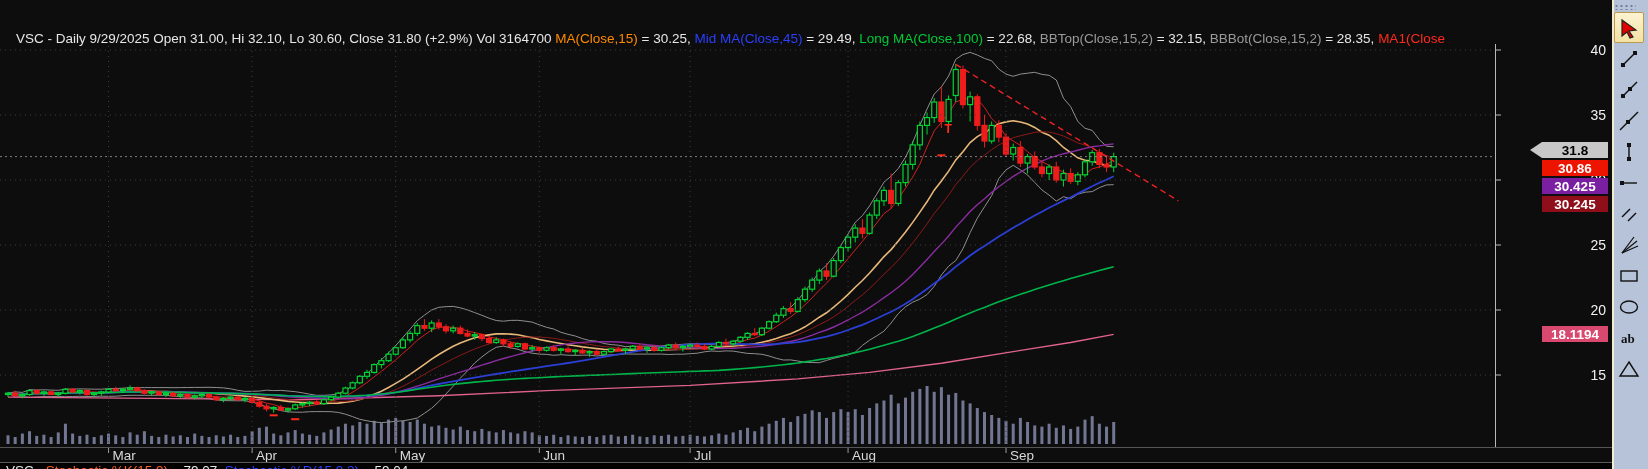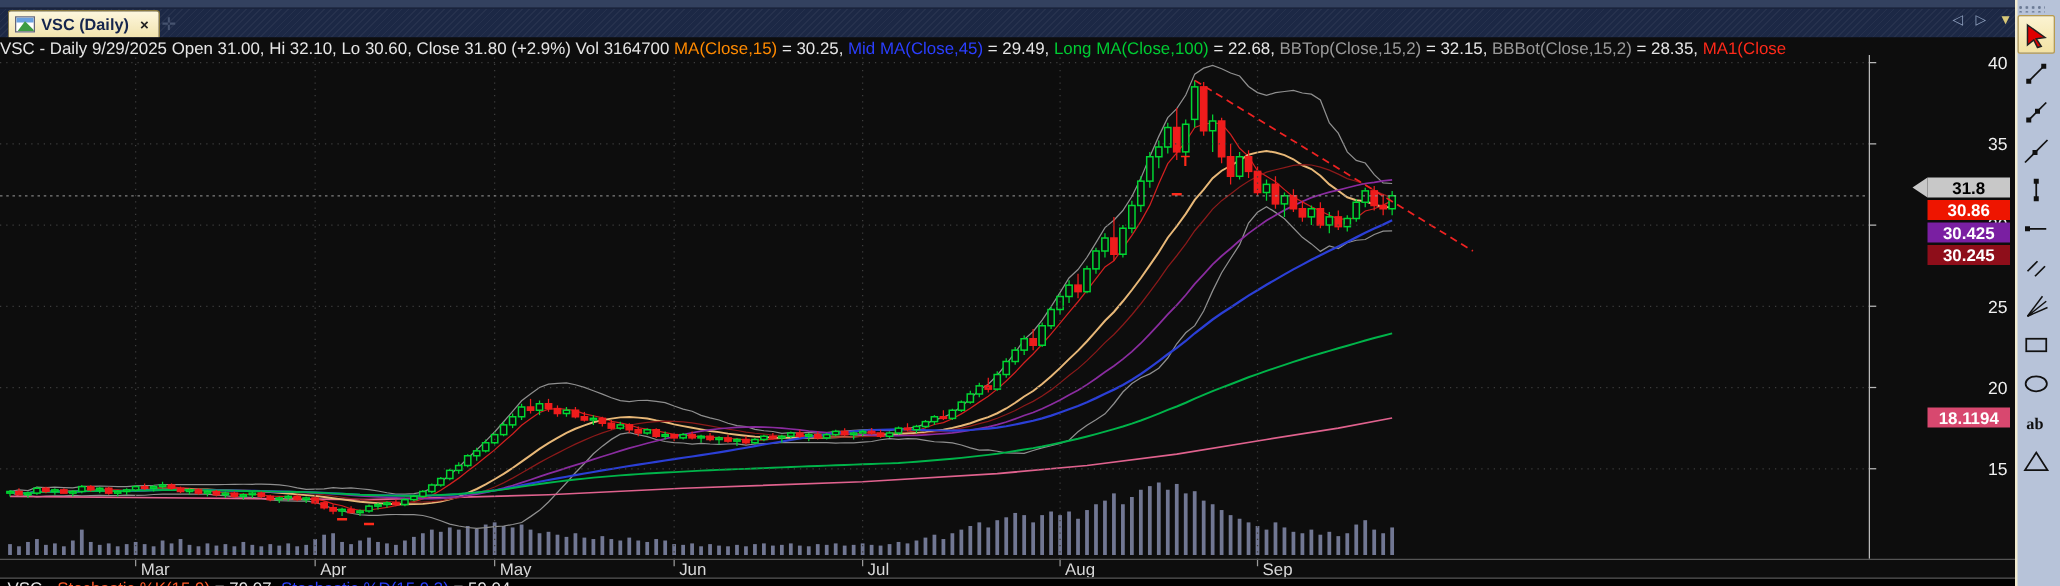--- a/index.html
+++ b/index.html
@@ -25,46 +25,32 @@
   
   #toolbar { position:absolute; left:1612px; top:0; width:36px; height:469px; background:#b7c3d9; border-left:2px solid #f2ebcf; display:flex; flex-direction:column; align-items:flex-start; }
   #toolbar .grip { width:22px; height:6px; margin:4px 0 2px 0;
     background-image:radial-gradient(circle, #6b7a94 1px, transparent 1.2px); background-size:5px 4px; }
   .tbtn { width:30px; height:31px; display:flex; align-items:center; justify-content:center; cursor:pointer; }
   .tbtn.selected { background:linear-gradient(#fbf3d2,#f3e2a4); border:1px solid #b89b4e; border-radius:2px; }
   .tbtn svg { display:block; }
 
   
   #main { position:absolute; left:0; top:30px; width:1612px; height:439px; background:#0d0d0d; }
-  #headerline { position:absolute; left:0; top:0; width:1612px; height:18px; padding-left:0; overflow:hidden;
+  #headerline { position:absolute; left:0; top:0; width:1612px; height:18px; padding-left:16px; overflow:hidden;
     white-space:nowrap; font-size:13.5px; line-height:18px; color:#e6e6e6; background:transparent; z-index:3; }
   #headerline span { letter-spacing:0; }
   #chart-svg { position:absolute; left:0; top:0; }
   #footerline { position:absolute; left:0; top:432px; width:1612px; height:7px; overflow:hidden; border-top:1px solid #5a5a5a;
     padding-left:6px; white-space:nowrap; font-size:13.5px; line-height:15px; color:#e6e6e6; background:#000; z-index:3; }
 </style>
 </head>
 <body>
 
 <div id="app">
 
-  <div id="tabbar">
-    <div class="topstrip"></div>
-    <div class="tab">
-      <span class="tab-icon"></span>
-      <span class="title">VSC (Daily)</span>
-      <span class="close">×</span>
-    </div>
-    <span class="newtab-ghost">✛</span>
-    <div class="tabnav" style="left:1562px;">
-      <span>◁</span>
-      <span>▷</span>
-      <span class="drop">▼</span>
-    </div>
-  </div>
 
   <div id="main">
     <div id="headerline"><span style="color: rgb(230, 230, 230);">VSC - Daily 9/29/2025 Open 31.00, Hi 32.10, Lo 30.60, Close 31.80 (+2.9%) Vol 3164700 </span><span style="color: rgb(255, 138, 0);">MA(Close,15)</span><span style="color: rgb(230, 230, 230);"> = 30.25, </span><span style="color: rgb(43, 63, 255);">Mid MA(Close,45)</span><span style="color: rgb(230, 230, 230);"> = 29.49, </span><span style="color: rgb(0, 204, 51);">Long MA(Close,100)</span><span style="color: rgb(230, 230, 230);"> = 22.68, </span><span style="color: rgb(154, 154, 154);">BBTop(Close,15,2)</span><span style="color: rgb(230, 230, 230);"> = 32.15, </span><span style="color: rgb(154, 154, 154);">BBBot(Close,15,2)</span><span style="color: rgb(230, 230, 230);"> = 28.35, </span><span style="color: rgb(255, 42, 26);">MA1(Close</span></div>
     <svg id="chart-svg" width="1612" height="432">
         <defs>
           <clipPath id="plot">
             <rect x="0" y="14" width="1495" height="403"></rect>
           </clipPath>
         </defs>
         <g clip-path="url(#plot)">

